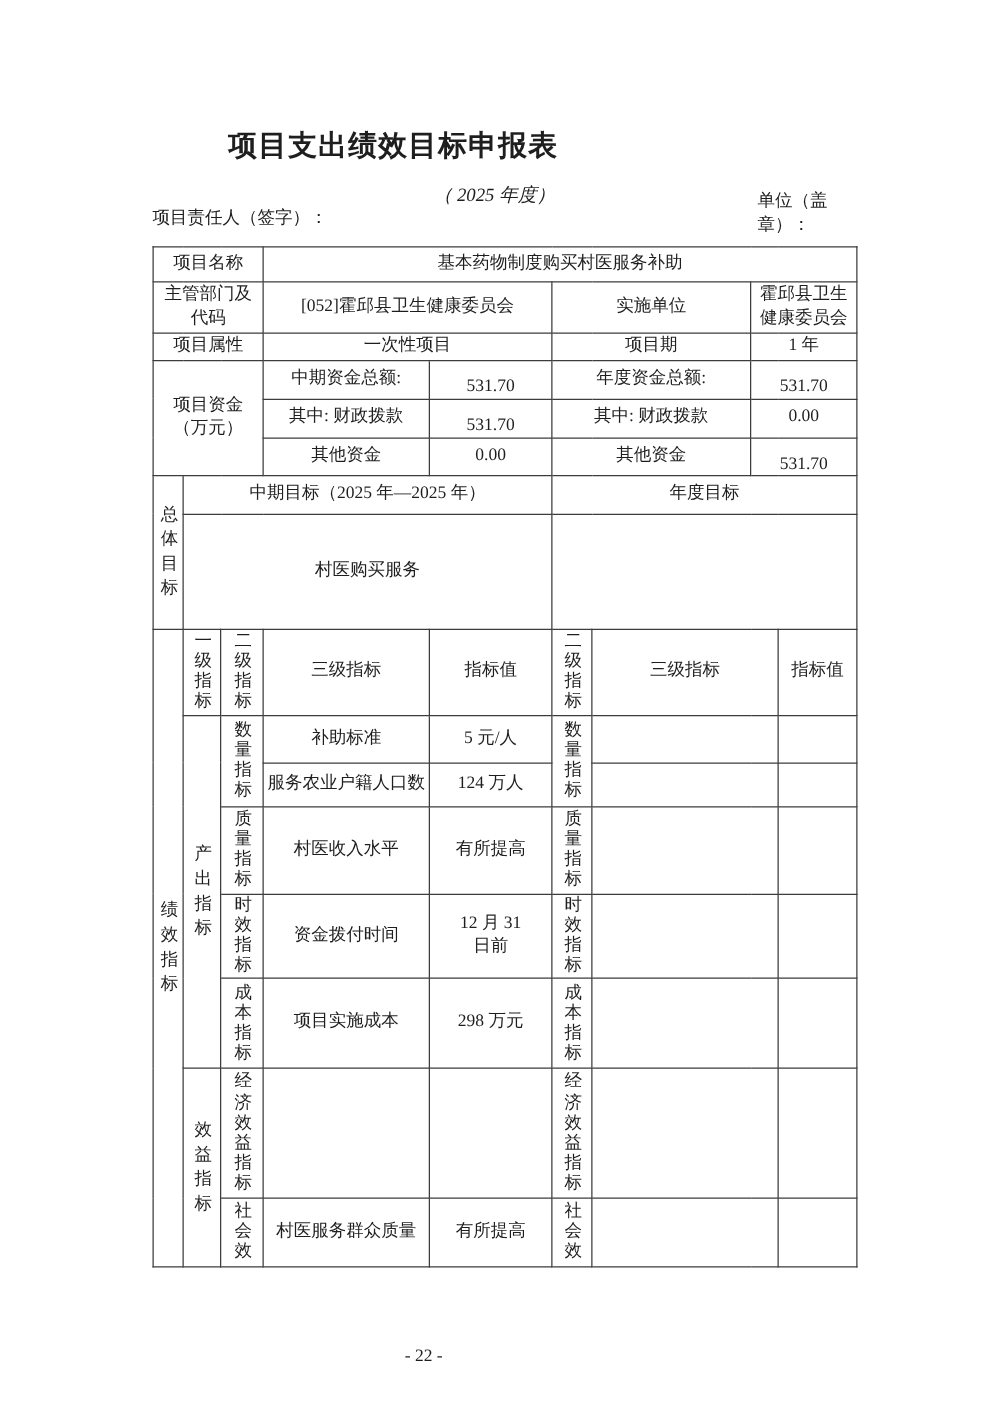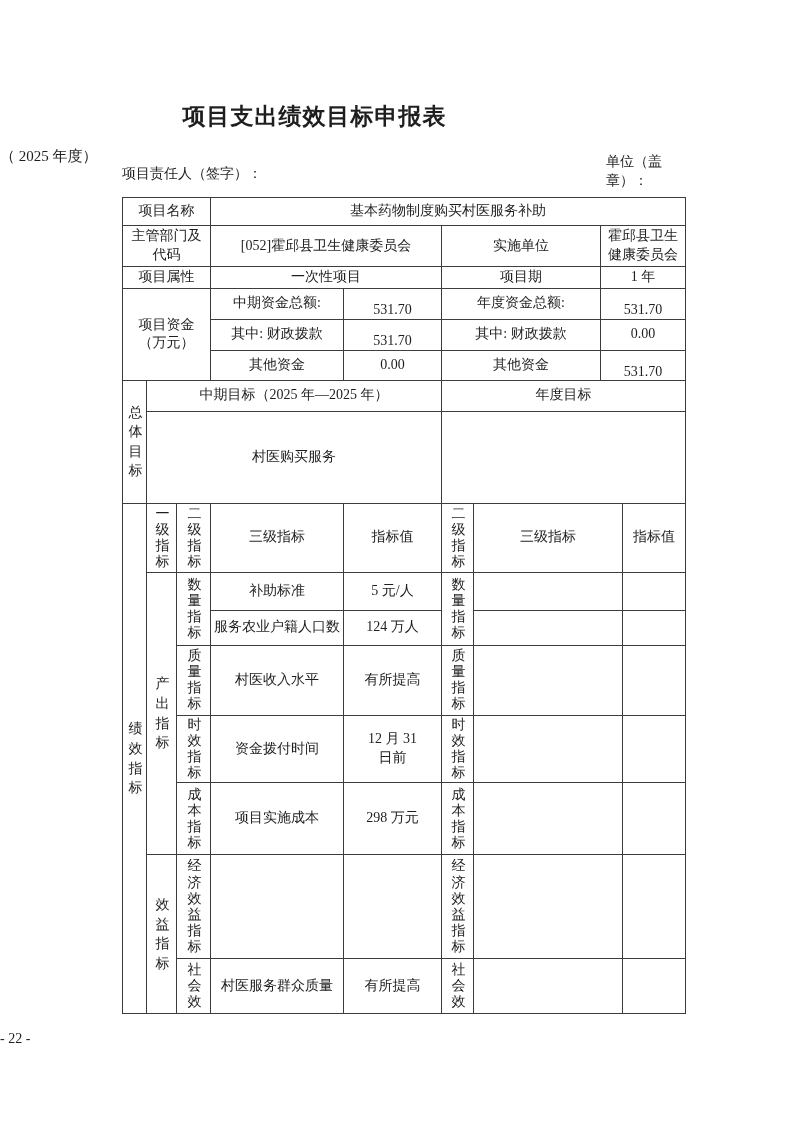--- a/index.html
+++ b/index.html
@@ -9,21 +9,21 @@
     font-family:"Liberation Serif","DejaVu Serif",serif;
     color:#1e1e1e;
   }
   .doc-title {
     position:absolute; top:101px; left:0; width:629px;
     text-align:center; font-family:"Liberation Sans","DejaVu Sans",sans-serif;
     font-weight:bold; font-size:23px; letter-spacing:1px;
   }
   .doc-subtitle {
     position:absolute; top:147px; left:0; width:791px;
-    font-size:15px;
+    text-align:center; font-size:15px;font-style:italic;
   }
   .signer {
     position:absolute; top:165px; left:122px; font-size:14px;
   }
   .unit {
     position:absolute; top:153px; left:606px; width:90px;
     font-size:14px; line-height:1.35; white-space:pre-line;
   }
   table.decl {
     position:absolute; left:122px; top:197px; width:563px;
@@ -39,22 +39,22 @@
   td.vright { text-align:right; padding-right:8px; }
   td.lblright { text-align:right; padding-right:16px; }
   .vtext {
     display:inline-block; width:16px; line-height:1.15;
     word-break:break-all; white-space:normal; text-align:right;
     vertical-align:middle;
   }
   .vtext.wide { line-height:1.4; }
   span.low { position:relative; top:7px; display:inline-block; }
   .page-num {
-    position:absolute; top:1031px; left:0; width:678px;
-    text-align:left; font-size:14px;
+    position:absolute; top:1078px; left:0; width:678px;
+    text-align:center; font-size:14px;
   }
 </style>
 </head>
 <body>
 
 <div class="doc-title">项目支出绩效目标申报表</div>
 <div class="doc-subtitle">（ 2025 年度）</div>
 <div class="signer">项目责任人（签字）：</div>
 <div class="unit">单位（盖
 章）：</div>

